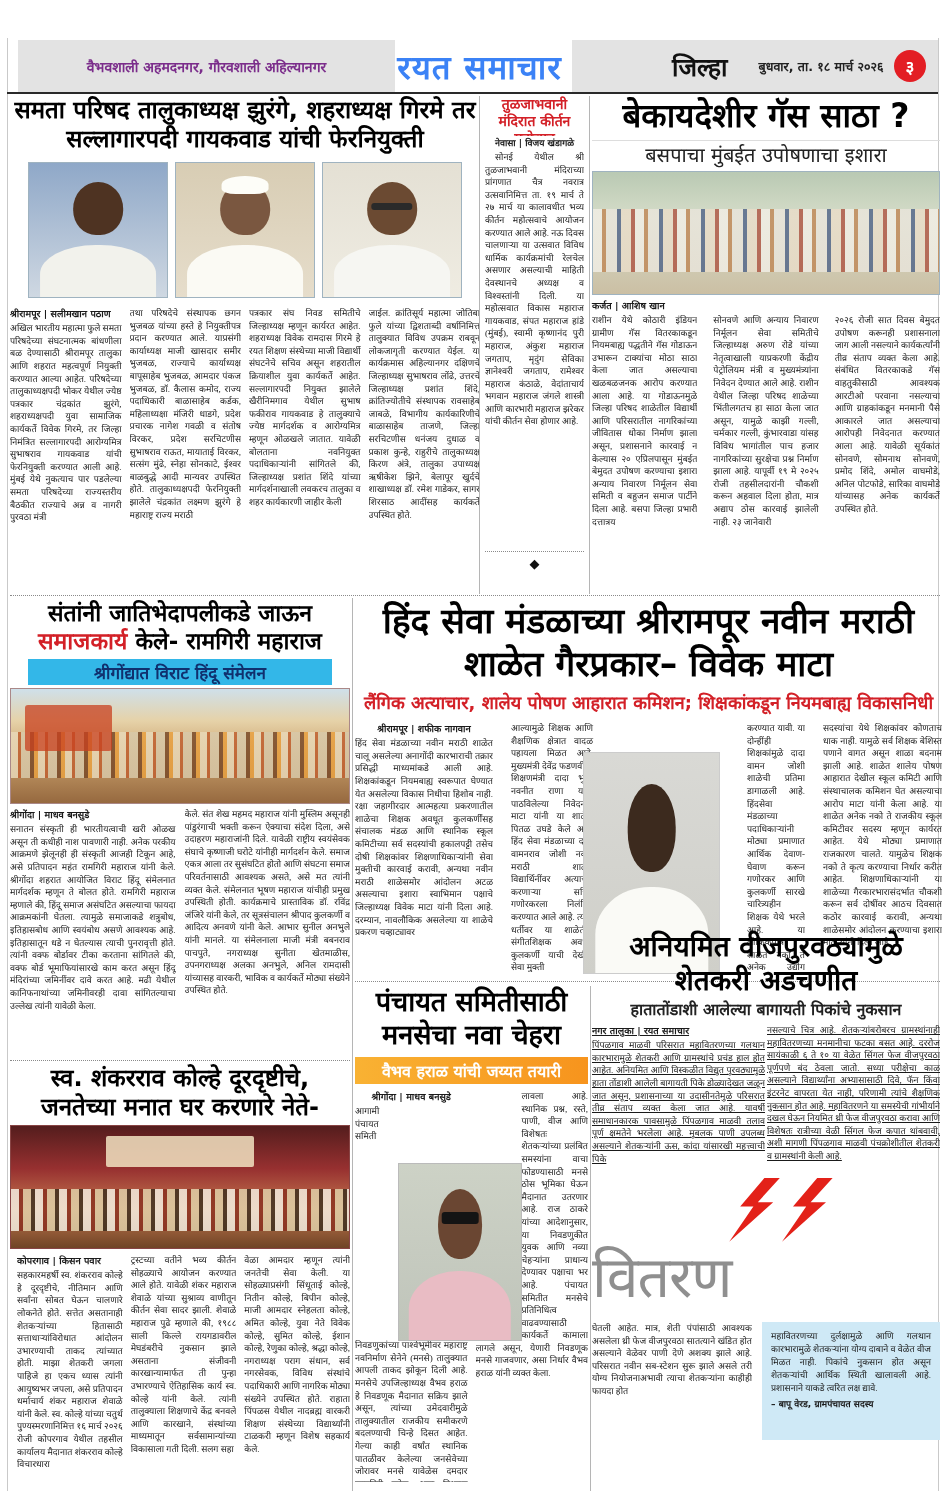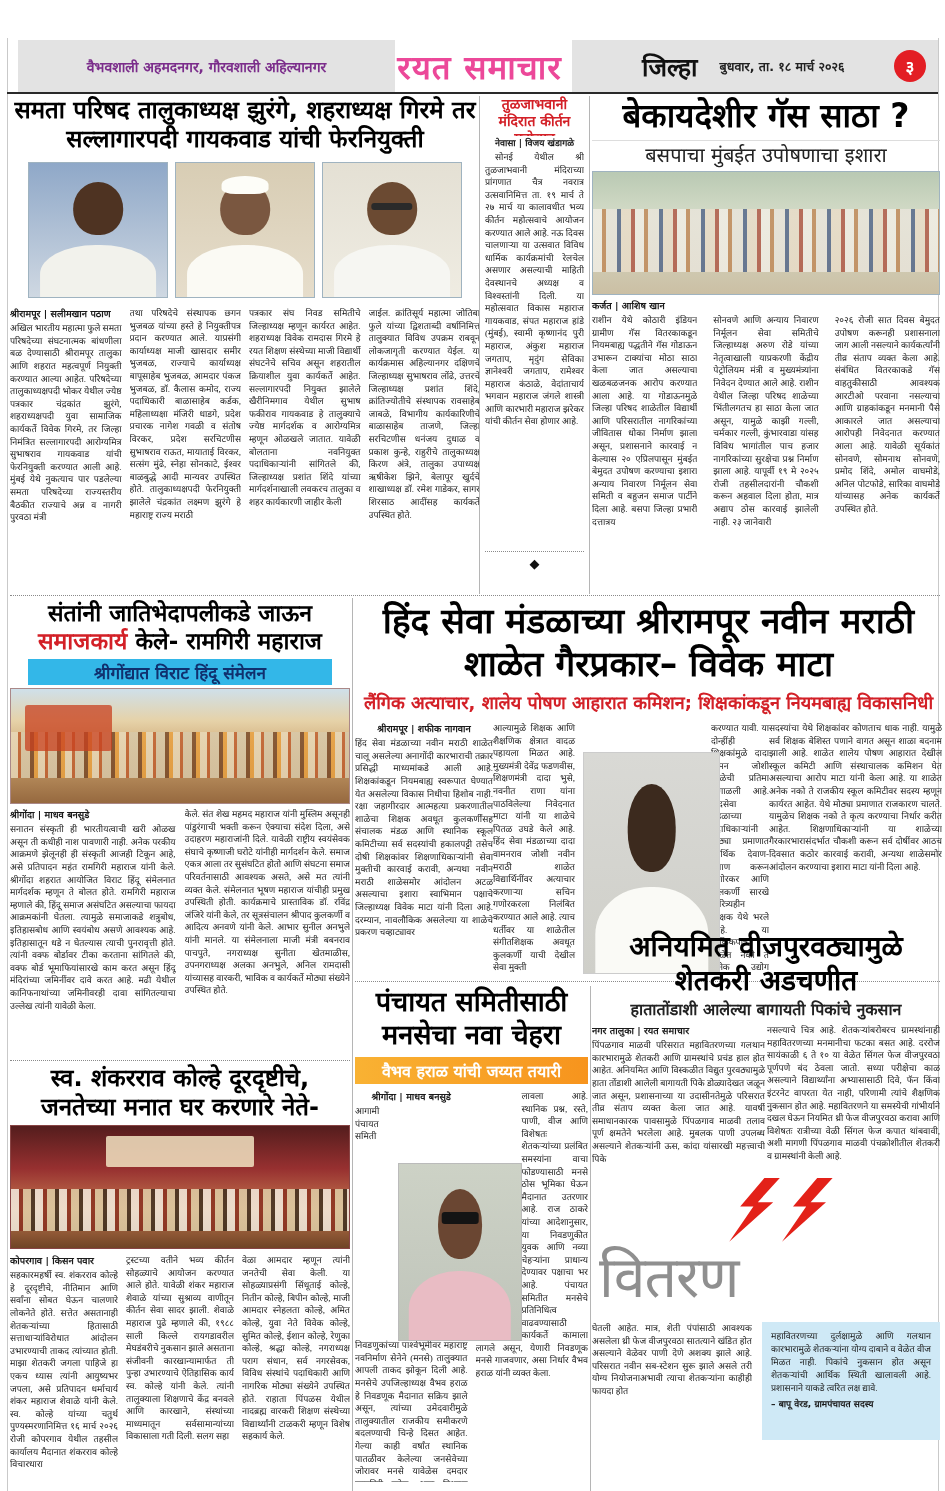--- a/index.html
+++ b/index.html
@@ -4,22 +4,22 @@
 <style>
   html,body{margin:0;padding:0;background:#fff;}
   .page{position:relative;width:945px;height:1491px;background:#fff;overflow:hidden;
         font-family:"Liberation Serif","DejaVu Serif",serif;color:#1a1a1a;}
   .edge{position:absolute;top:38px;bottom:0;width:1px;background:#c9c9c9;}
   .hdr-box{position:absolute;top:40px;height:52px;background:#e3e3e3;}
   .hdr-rule{position:absolute;left:7px;right:7px;top:92px;height:2px;background:#2a2a2a;}
   .tagline{font-family:"DejaVu Sans",sans-serif;font-weight:bold;font-size:14px;color:#7b2d8b;
            display:flex;align-items:center;justify-content:center;height:100%;}
   .masthead{position:absolute;left:387px;top:40px;width:185px;height:52px;display:flex;align-items:center;justify-content:center;
-            font-family:"DejaVu Sans",sans-serif;font-weight:800;font-size:33px;color:#ec4899;letter-spacing:1px;}
-  .hdr-right{display:flex;align-items:center;height:100%;gap:22px;padding-left:70px;box-sizing:border-box;}
+            font-family:"DejaVu Sans",sans-serif;font-weight:800;font-size:33px;color:#3b82f6;letter-spacing:1px;}
+  .hdr-right{display:flex;align-items:center;height:100%;gap:31px;padding-left:100px;box-sizing:border-box;}
   .section-name{font-family:"DejaVu Sans",sans-serif;font-weight:bold;font-size:25px;color:#111;}
   .edition-date{font-family:"DejaVu Sans",sans-serif;font-weight:bold;font-size:12.5px;color:#222;}
   .page-circle{position:absolute;right:12px;top:50%;transform:translateY(-50%);width:32px;height:32px;border-radius:50%;
                background:#e31e24;color:#fff;display:flex;align-items:center;justify-content:center;
                font-family:"DejaVu Sans",sans-serif;font-weight:bold;font-size:17px;}
   .art{position:absolute;box-sizing:border-box;}
   .hl{font-family:"DejaVu Sans",sans-serif;font-weight:bold;text-align:center;color:#000;line-height:1.22;overflow:hidden;}
   .subhead{font-family:"DejaVu Sans",sans-serif;text-align:center;overflow:hidden;}
   .byline{font-family:"DejaVu Sans",sans-serif;font-weight:bold;font-size:9.5px;margin-bottom:2px;}
   .cols{display:flex;overflow:hidden;}
@@ -37,21 +37,21 @@
   .crowd-band{position:absolute;left:0;right:0;top:42%;height:36%;
       background:repeating-linear-gradient(90deg,#f0ede4 0 9px,#c08a5a 9px 13px,#e8e4da 13px 24px,#55688a 24px 28px,#e8dcc8 28px 38px,#b05a48 38px 42px);opacity:.85;}
   .strip{display:flex;align-items:center;justify-content:center;font-family:"DejaVu Sans",sans-serif;font-weight:bold;overflow:hidden;}
   .dotted-h{position:absolute;border-top:1.5px dotted #8a8a8a;}
   .vrule{position:absolute;width:1px;background:#b5b5b5;}
   .sp-r{float:right;}
   .sp-l{float:left;}
   .diamond{color:#111;text-align:center;font-size:13px;margin-top:4px;}
   .quote-box{background:#cfe9f6;padding:8px 9px;box-sizing:border-box;text-align:justify;line-height:1.45;}
   .logo-bold{font-family:"DejaVu Sans",sans-serif;font-weight:900;font-size:64px;color:#111;letter-spacing:-2px;}
-  .logo-light{font-family:"DejaVu Sans",sans-serif;font-weight:normal;font-size:57px;color:#8f8f8f;letter-spacing:-1px;margin-left:7px;}
+  .logo-light{font-family:"DejaVu Sans",sans-serif;font-weight:normal;font-size:57px;color:#8f8f8f;letter-spacing:-1px;}
 </style>
 </head>
 <body>
 
 <div class="page">
 
   <div class="edge" style="left:7px;"></div>
   <div class="edge" style="left:938px;"></div>
 
   <div class="hdr-box" style="left:18px;width:377px;">
@@ -132,21 +132,21 @@
         <div class="byline">श्रीगोंदा | माधव बनसुडे</div>
         <span>सनातन संस्कृती ही भारतीयत्वाची खरी ओळख असून ती कधीही नाश पावणारी नाही. अनेक परकीय आक्रमणे झेलूनही ही संस्कृती आजही टिकून आहे, असे प्रतिपादन महंत रामगिरी महाराज यांनी केले. श्रीगोंदा शहरात आयोजित विराट हिंदू संमेलनात मार्गदर्शक म्हणून ते बोलत होते. रामगिरी महाराज म्हणाले की, हिंदू समाज असंघटित असल्याचा फायदा आक्रमकांनी घेतला. त्यामुळे समाजाकडे शत्रुबोध, इतिहासबोध आणि स्वयंबोध असणे आवश्यक आहे. इतिहासातून धडे न घेतल्यास त्याची पुनरावृत्ती होते. त्यांनी वक्फ बोर्डावर टीका करताना सांगितले की, वक्फ बोर्ड भूमाफियांसारखे काम करत असून हिंदू मंदिरांच्या जमिनींवर दावे करत आहे. मढी येथील कानिफनाथांच्या जमिनीवरही दावा सांगितल्याचा उल्लेख त्यांनी यावेळी केला.</span>
       </div>
       <div class="col" style="flex:1;font-size:9px;">केले. संत शेख महमद महाराज यांनी मुस्लिम असूनही पांडुरंगाची भक्ती करून ऐक्याचा संदेश दिला, असे उदाहरण महाराजांनी दिले. यावेळी राष्ट्रीय स्वयंसेवक संघाचे कृष्णाजी घरोटे यांनीही मार्गदर्शन केले. समाज एकत्र आला तर सुसंघटित होतो आणि संघटना समाज परिवर्तनासाठी आवश्यक असते, असे मत त्यांनी व्यक्त केले. संमेलनात भूषण महाराज यांचीही प्रमुख उपस्थिती होती. कार्यक्रमाचे प्रास्ताविक डॉ. रविंद्र जंजिरे यांनी केले, तर सूत्रसंचालन श्रीपाद कुलकर्णी व आदित्य अनवणे यांनी केले. आभार सुनील अनभुले यांनी मानले. या संमेलनाला माजी मंत्री बबनराव पाचपुते, नगराध्यक्ष सुनीता खेतमाळीस, उपनगराध्यक्ष अलका अनभुले, अनिल रामदासी यांच्यासह वारकरी, भाविक व कार्यकर्ते मोठ्या संख्येने उपस्थित होते.</div>
     </div>
   </div>
 
   <div class="art" style="left:355px;top:600px;width:587px;height:378px;">
     <div class="hl" style="font-size:35px;height:90px;">हिंद सेवा मंडळाच्या श्रीरामपूर नवीन मराठी शाळेत गैरप्रकार– विवेक माटा</div>
     <div class="subhead" style="font-size:18px;color:#d32027;font-weight:bold;height:26px;">लैंगिक अत्याचार, शालेय पोषण आहारात कमिशन; शिक्षकांकडून नियमबाह्य विकासनिधी</div>
-    <div class="cols" style="gap:0;margin-top:6px;height:250px;">
+    <div class="cols" style="gap:18px;margin-top:6px;height:250px;">
       <div class="col" style="width:138px;font-size:9px;">
         <div class="byline" style="text-align:center;">श्रीरामपूर | शफीक नागवान</div>
         <span>हिंद सेवा मंडळाच्या नवीन मराठी शाळेत चालू असलेल्या अनागोंदी कारभाराची तक्रार प्रसिद्धी माध्यमांकडे आली आहे. शिक्षकांकडून नियमबाह्य स्वरूपात घेण्यात येत असलेल्या विकास निधीचा हिशोब नाही. रक्षा जहागीरदार आत्महत्या प्रकरणातील शाळेचा शिक्षक अवधूत कुलकर्णींसह संचालक मंडळ आणि स्थानिक स्कूल कमिटीच्या सर्व सदस्यांची हकालपट्टी तसेच दोषी शिक्षकांवर शिक्षणाधिकाऱ्यांनी सेवा मुक्तीची कारवाई करावी, अन्यथा नवीन मराठी शाळेसमोर आंदोलन अटळ असल्याचा इशारा स्वाभिमान पक्षाचे जिल्हाध्यक्ष विवेक माटा यांनी दिला आहे. दरम्यान, नावलौकिक असलेल्या या शाळेचे प्रकरण चव्हाट्यावर</span>
       </div>
       <div class="col" style="width:138px;font-size:9px;">
         <span class="sp-r" style="width:56px;height:225px;margin-top:26px;"></span>
         <span>आल्यामुळे शिक्षक आणि शैक्षणिक क्षेत्रात वादळ पहायला मिळत आहे. मुख्यमंत्री देवेंद्र फडणवीस, शिक्षणमंत्री दादा भुसे, नवनीत राणा यांना पाठविलेल्या निवेदनात माटा यांनी या शाळेचे पितळ उघडे केले आहे. हिंद सेवा मंडळाच्या दादा वामनराव जोशी नवीन मराठी शाळेत विद्यार्थिनींवर अत्याचार करणाऱ्या सचिन गणोरकरला निलंबित करण्यात आले आहे. त्याच धर्तीवर या शाळेतील संगीतशिक्षक अवधूत कुलकर्णी याची देखील सेवा मुक्ती</span>
       </div>
       <div class="col" style="width:138px;font-size:9px;">
         <span class="sp-l" style="width:80px;height:228px;margin-top:26px;"></span>
@@ -160,21 +160,21 @@
   <div class="dotted-h" style="left:355px;top:981px;width:585px;"></div>
   <div class="dotted-h" style="left:10px;top:1060px;width:340px;"></div>
   <div class="vrule" style="left:590px;top:986px;height:505px;"></div>
 
   <div class="art" style="left:10px;top:1064px;width:340px;height:427px;">
     <div class="hl" style="font-size:24px;height:58px;">स्व. शंकरराव कोल्हे दूरदृष्टीचे, जनतेच्या मनात घर करणारे नेते- शेवाळे महाराज</div>
     <div class="photo" style="height:124px;margin-top:3px;background:linear-gradient(180deg,#541d1d 0%,#973030 35%,#c4784e 68%,#6f4426 100%);border-color:#844;">
       <div class="crowd-band" style="top:52%;height:34%;background:repeating-linear-gradient(90deg,#f4ede0 0 8px,#8a3020 8px 12px,#e0cfa8 12px 20px,#403020 20px 24px);"></div>
       <div style="position:absolute;left:28%;top:8%;width:44%;height:26%;background:#f2e3c2;opacity:.85;border-radius:2px;"></div>
     </div>
-    <div class="cols" style="gap:8px;margin-top:5px;height:232px;">
+    <div class="cols" style="gap:8px;margin-top:5px;height:232px;margin-left:7px;">
       <div class="col" style="flex:1;font-size:9px;">
         <div class="byline">कोपरगाव | किसन पवार</div>
         <span>सहकारमहर्षी स्व. शंकरराव कोल्हे हे दूरदृष्टीचे, नीतिमान आणि सर्वांना सोबत घेऊन चालणारे लोकनेते होते. सत्तेत असतानाही शेतकऱ्यांच्या हितासाठी सत्ताधाऱ्यांविरोधात आंदोलन उभारण्याची ताकद त्यांच्यात होती. माझा शेतकरी जगला पाहिजे हा एकच ध्यास त्यांनी आयुष्यभर जपला, असे प्रतिपादन धर्माचार्य शंकर महाराज शेवाळे यांनी केले. स्व. कोल्हे यांच्या चतुर्थ पुण्यस्मरणानिमित्त १६ मार्च २०२६ रोजी कोपरगाव येथील तहसील कार्यालय मैदानात शंकरराव कोल्हे विचारधारा</span>
       </div>
       <div class="col" style="flex:1;font-size:9px;">ट्रस्टच्या वतीने भव्य कीर्तन सोहळ्याचे आयोजन करण्यात आले होते. यावेळी शंकर महाराज शेवाळे यांच्या सुश्राव्य वाणीतून कीर्तन सेवा सादर झाली. शेवाळे महाराज पुढे म्हणाले की, १९८८ साली किल्ले रायगडावरील मेघडंबरीचे नुकसान झाले असताना संजीवनी कारखान्यामार्फत ती पुन्हा उभारण्याचे ऐतिहासिक कार्य स्व. कोल्हे यांनी केले. त्यांनी तालुक्याला शिक्षणाचे केंद्र बनवले आणि कारखाने, संस्थांच्या माध्यमातून सर्वसामान्यांच्या विकासाला गती दिली. सलग सहा</div>
       <div class="col" style="flex:1;font-size:9px;">वेळा आमदार म्हणून त्यांनी जनतेची सेवा केली. या सोहळ्याप्रसंगी सिंधूताई कोल्हे, नितीन कोल्हे, बिपीन कोल्हे, माजी आमदार स्नेहलता कोल्हे, अमित कोल्हे, युवा नेते विवेक कोल्हे, सुमित कोल्हे, ईशान कोल्हे, रेणुका कोल्हे, श्रद्धा कोल्हे, नगराध्यक्ष पराग संधान, सर्व नगरसेवक, विविध संस्थांचे पदाधिकारी आणि नागरिक मोठ्या संख्येने उपस्थित होते. राहाता पिंपळस येथील नादब्रह्म वारकरी शिक्षण संस्थेच्या विद्यार्थ्यांनी टाळकरी म्हणून विशेष सहकार्य केले.</div>
     </div>
   </div>
 
   <div class="art" style="left:355px;top:986px;width:233px;height:505px;">
@@ -192,21 +192,21 @@
       </div>
     </div>
     <div class="photo person" style="position:absolute;left:43px;top:177px;width:124px;height:178px;background:linear-gradient(180deg,#cdd2c6,#bfc4ba);--skin:#6a4632;--shirt:#e9bcc4;border-color:#bbb;">
       <div class="shades"></div>
     </div>
   </div>
 
   <div class="art" style="left:592px;top:930px;width:348px;height:505px;">
     <div class="hl" style="font-size:28px;height:68px;">अनियमित वीजपुरवठ्यामुळे शेतकरी अडचणीत</div>
     <div class="subhead" style="font-size:16px;font-weight:bold;color:#222;height:22px;">हातातोंडाशी आलेल्या बागायती पिकांचे नुकसान</div>
-    <div class="cols" style="gap:2px;margin-top:4px;height:210px;">
+    <div class="cols" style="gap:2px;margin-top:4px;height:210px;text-decoration:underline;">
       <div class="col" style="flex:1;font-size:9px;">
         <div class="byline">नगर तालुका | रयत समाचार</div>
         <span>पिंपळगाव माळवी परिसरात महावितरणच्या गलथान कारभारामुळे शेतकरी आणि ग्रामस्थांचे प्रचंड हाल होत आहेत. अनियमित आणि विस्कळीत विद्युत पुरवठ्यामुळे हाता तोंडाशी आलेली बागायती पिके डोळ्यादेखत जळून जात असून, प्रशासनाच्या या उदासीनतेमुळे परिसरात तीव्र संताप व्यक्त केला जात आहे. यावर्षी समाधानकारक पावसामुळे पिंपळगाव माळवी तलाव पूर्ण क्षमतेने भरलेला आहे. मुबलक पाणी उपलब्ध असल्याने शेतकऱ्यांनी ऊस, कांदा यांसारखी महत्त्वाची पिके</span>
       </div>
       <div class="col" style="flex:1;font-size:9px;">नसल्याचे चित्र आहे. शेतकऱ्यांबरोबरच ग्रामस्थांनाही महावितरणच्या मनमानीचा फटका बसत आहे. दररोज सायंकाळी ६ ते १० या वेळेत सिंगल फेज वीजपुरवठा पूर्णपणे बंद ठेवला जातो. सध्या परीक्षेचा काळ असल्याने विद्यार्थ्यांना अभ्यासासाठी दिवे, फॅन किंवा इंटरनेट वापरता येत नाही, परिणामी त्यांचे शैक्षणिक नुकसान होत आहे. महावितरणने या समस्येची गांभीर्याने दखल घेऊन नियमित थ्री फेज वीजपुरवठा करावा आणि विशेषतः रात्रीच्या वेळी सिंगल फेज कपात थांबवावी, अशी मागणी पिंपळगाव माळवी पंचक्रोशीतील शेतकरी व ग्रामस्थांनी केली आहे.</div>
     </div>
     <svg style="position:absolute;left:134px;top:248px;width:112px;height:66px;" viewBox="0 0 100 60">
       <polygon points="34,0 12,26 24,26 2,58 42,22 28,22 48,0" fill="#e32119"></polygon>
       <polygon points="82,0 60,26 72,26 50,58 90,22 76,22 96,0" fill="#e32119"></polygon>
     </svg>

